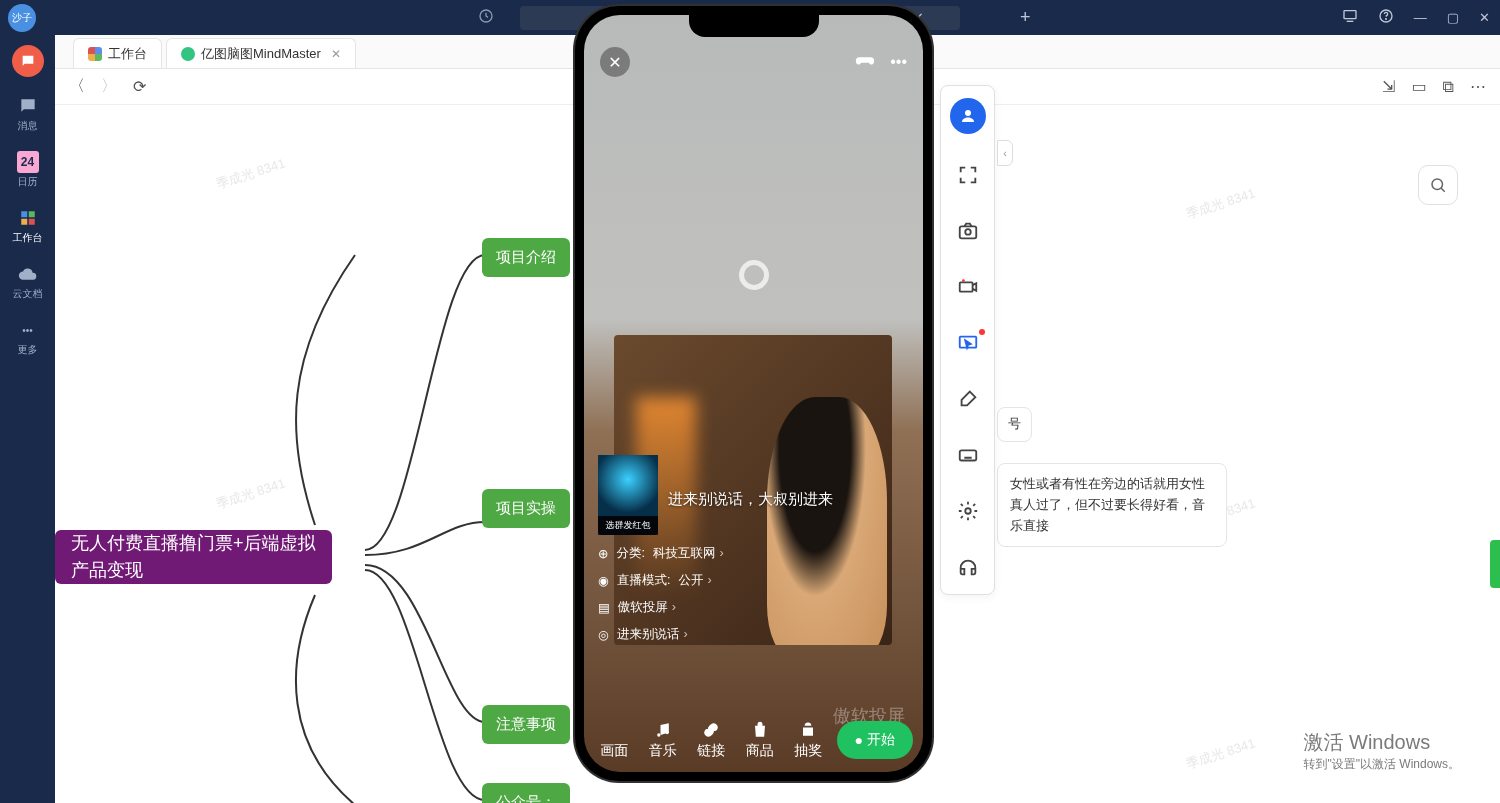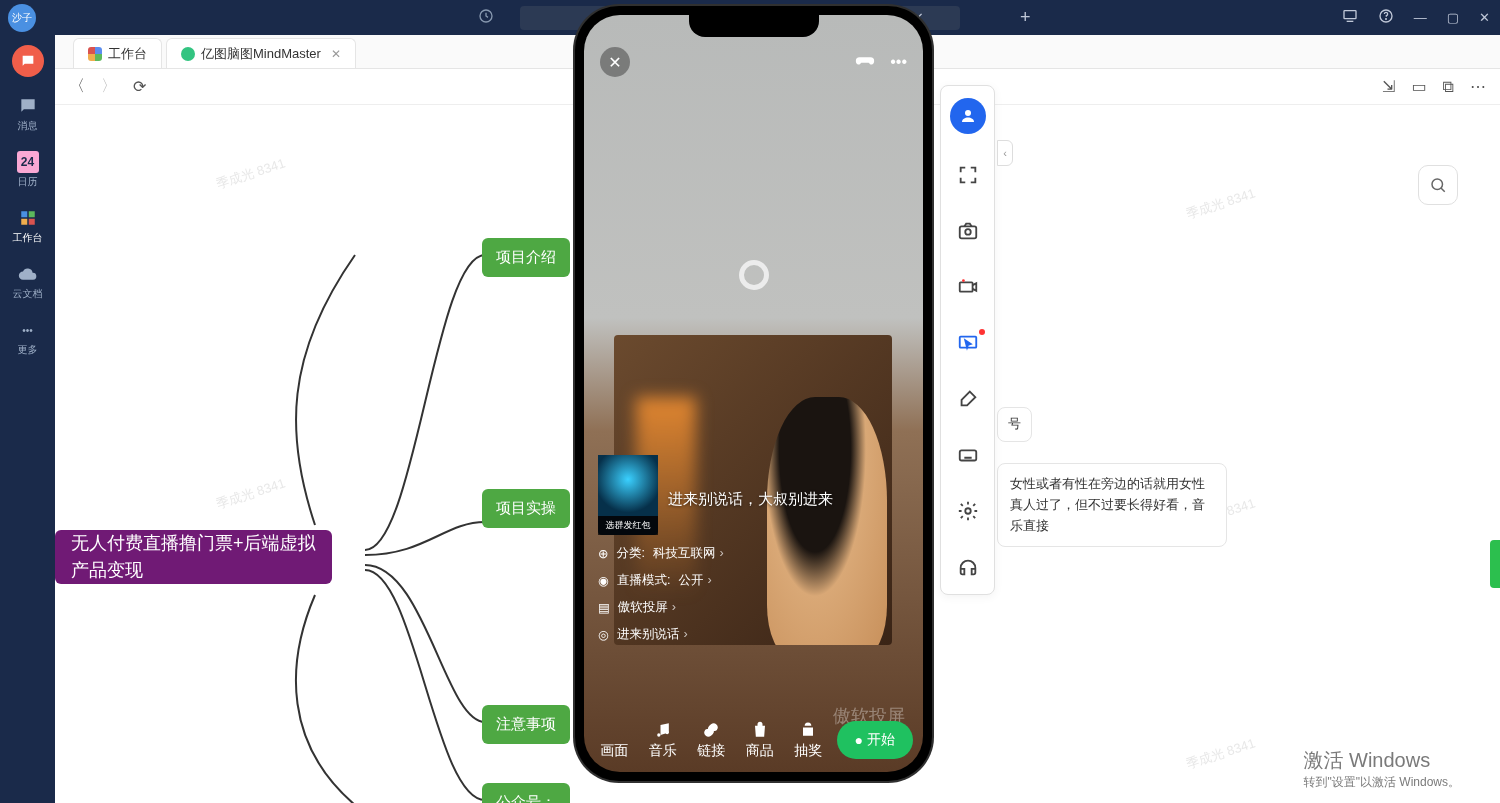--- a/index.html
+++ b/index.html
@@ -81,21 +81,21 @@
 .srow .chev::after{content:"›";margin-left:4px;color:rgba(255,255,255,.7);}
 .agree { position:absolute; left:14px; bottom:62px; right:14px; font-size:10.5px; color:rgba(255,255,255,.75); line-height:1.5; display:flex; gap:6px; z-index:3;}
 .agree .ck{width:12px;height:12px;border-radius:50%;background:#1fc160;margin-top:2px;flex-shrink:0;}
 .phone-bottom { position:absolute; bottom:8px; left:0; right:0; height:48px; display:flex; align-items:center; padding:0 10px; gap:8px; z-index:3;}
 .pbi { flex:1; display:flex; flex-direction:column; align-items:center; gap:2px; color:#fff; font-size:14px; }
 .pbi svg{width:20px;height:20px;fill:#fff;}
 .start-btn { background:#1fc160; color:#fff; border-radius:22px; padding:10px 18px; font-size:14px; display:flex; align-items:center; gap:4px; }
 .cast-wm { position:absolute; right:18px; bottom:44px; color:rgba(255,255,255,.35); font-size:18px; font-weight:400; z-index:2;margin-left:24px;}
 
 
-.winact { position:absolute; right:40px; bottom:12px; text-align:left; color:#7a7a7a; }
+.winact { position:absolute; right:40px; bottom:30px; text-align:left; color:#7a7a7a; }
 .winact .t1{font-size:20px;} .winact .t2{font-size:12px;}
 
 
 .edge-green{position:absolute;right:0;top:505px;width:10px;height:48px;background:#2cbf4e;border-radius:4px 0 0 4px;}
 </style>
 </head>
 <body>
 
 <div class="topbar">
   <div class="logo-badge">沙子</div>

